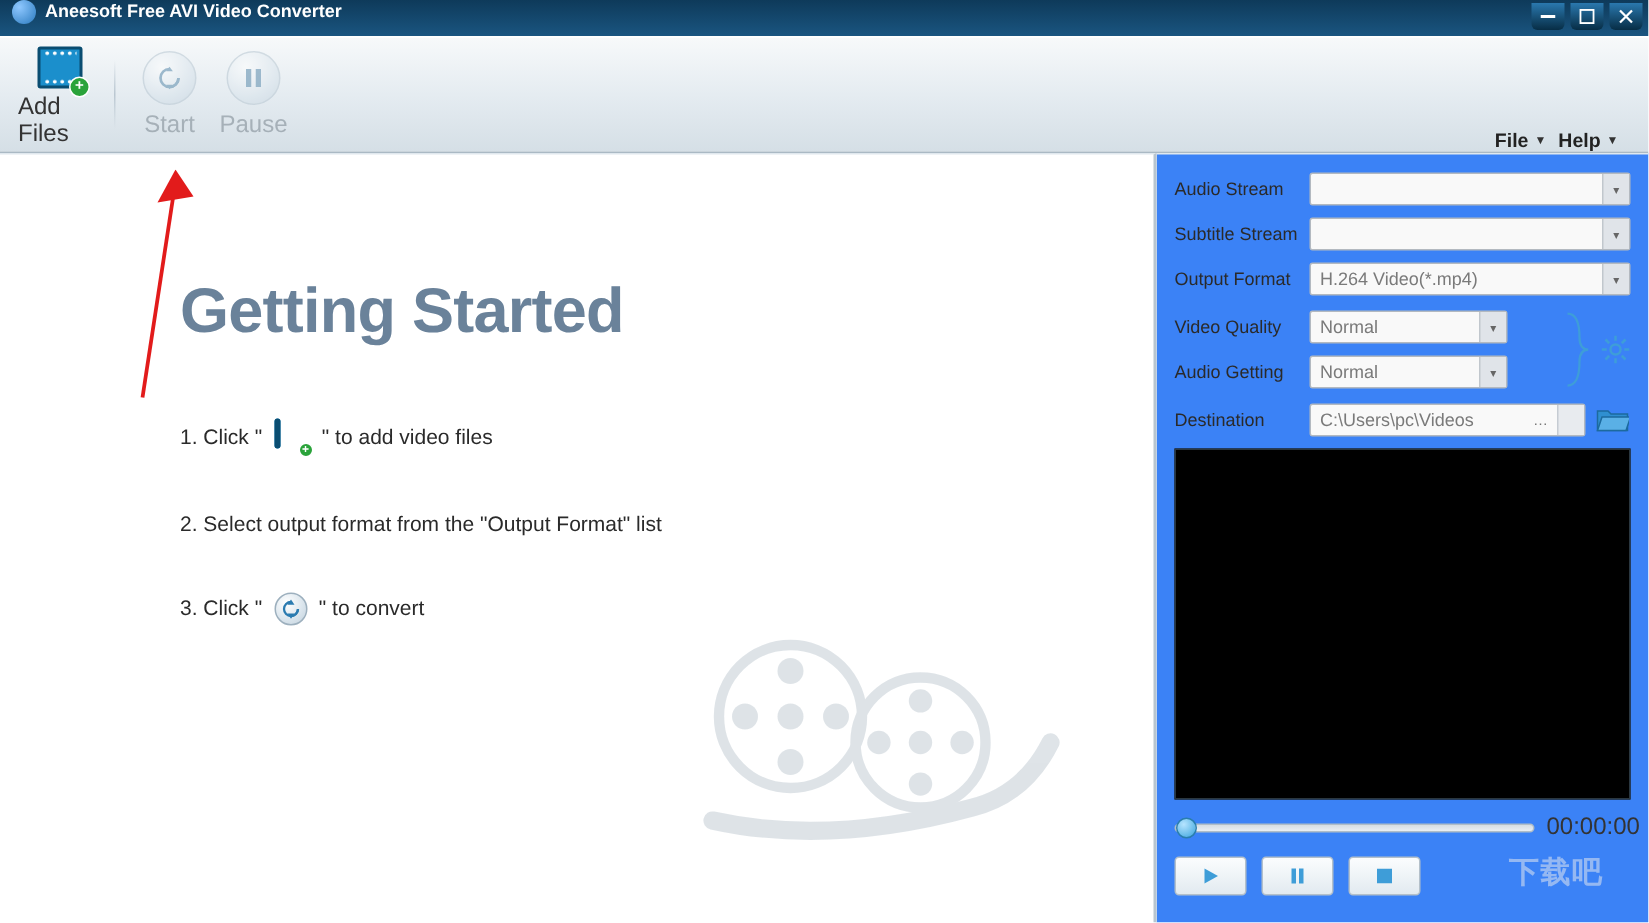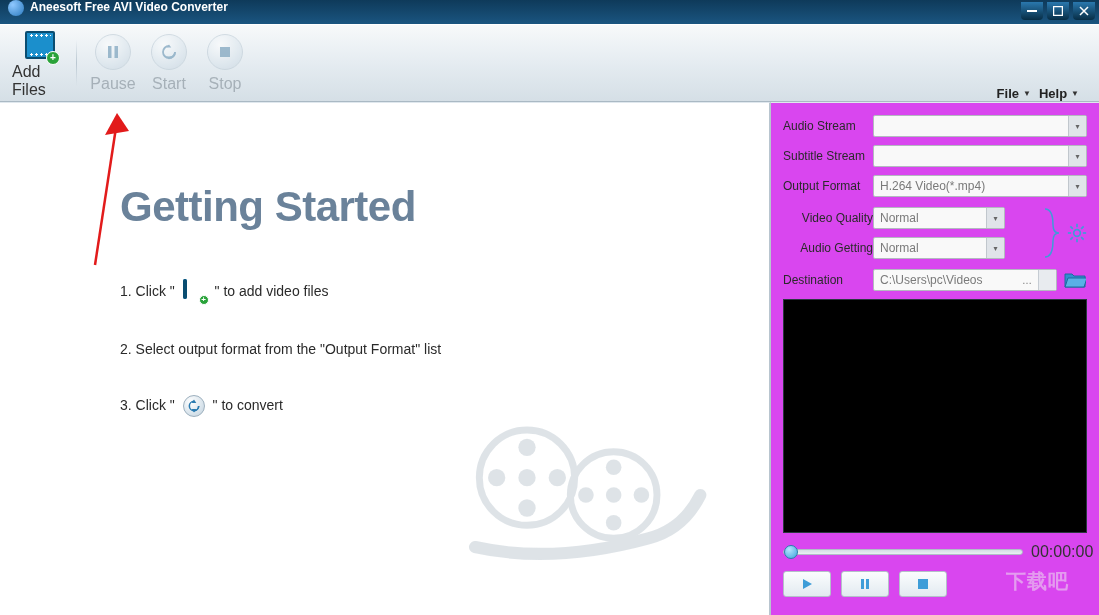--- a/index.html
+++ b/index.html
@@ -41,27 +41,27 @@
 .step-inline-icon.film { width: 24px; height: 22px; position: relative; }
 .step-inline-icon.film .film-square { width: 22px; height: 20px; }
 .step-inline-icon.film .plus-badge { width: 10px; height: 10px; font-size: 8px; line-height: 8px; right: -2px; bottom: -2px; }
 .step-inline-icon.refresh { width: 22px; height: 22px; border-radius: 50%; background: radial-gradient(circle at 35% 30%, #fff, #d9e4ec 60%, #c3d2dd 100%); border: 1px solid #9db0be; display: inline-flex; align-items: center; justify-content: center; }
 .reels-deco { position: absolute; right: 60px; bottom: 30px; width: 260px; height: 180px; opacity: 0.15; }
 
 
 .arrow-ann { position: absolute; left: 85px; top: 10px; width: 60px; height: 160px; pointer-events: none; }
 
 
-.right-pane { width: 328px; background: #d946ef; border-left: 0; padding: 12px 12px 10px 12px; display: flex; flex-direction: column; gap: 4px; border-top: 1px solid #e0e8ee; }
+.right-pane { width: 328px; background: #3b82f6; border-left: 0; padding: 12px 12px 10px 12px; display: flex; flex-direction: column; gap: 4px; border-top: 1px solid #e0e8ee; }
 .row { display: flex; align-items: center; margin-bottom: 8px; }
 .row-label { width: 90px; color: #2a2a2a; font-size: 12px; }
 .field { flex: 1; height: 22px; border: 1px solid #b3b9c0; background: #f9f9f9; border-radius: 2px; display: flex; align-items: center; padding: 0 6px; color: #7a7a7a; font-size: 12px; position: relative; }
 .field .dd { position: absolute; right: 0; top: 0; bottom: 0; width: 18px; background: #e0e4e9; border-left: 1px solid #c1c7cd; display: flex; align-items: center; justify-content: center; font-size: 8px; color: #666; }
 .field.narrow { flex: none; width: 132px; }
-.quality-block { display: flex; align-items: center; gap: 8px; text-align: right; }
+.quality-block { display: flex; align-items: center; gap: 8px; }
 .quality-wrap { flex: 1; }
 .bracket { width: 16px; }
 .gear-icon { width: 20px; height: 20px; display: flex; align-items: center; justify-content: center; cursor: pointer; }
 .folder-icon { width: 24px; height: 22px; display: flex; align-items: center; justify-content: center; cursor: pointer; margin-left: 6px; }
 .browse-dots { position: absolute; right: 20px; top: 0; bottom: 0; width: 18px; display: flex; align-items: center; justify-content: center; color: #777; font-size: 10px; cursor: pointer; }
 
 .preview { margin-top: 6px; width: 100%; height: 234px; background: #000; border: 1px solid #2a3740; }
 .slider-row { display: flex; align-items: center; margin-top: 10px; gap: 8px; }
 .slider { flex: 1; height: 6px; background: linear-gradient(to bottom, #d4dde4, #e9eef3); border-radius: 3px; border: 1px solid #b0bdc7; position: relative; }
 .slider-thumb { position: absolute; left: 0; top: -5px; width: 14px; height: 14px; border-radius: 50%; background: radial-gradient(circle at 35% 30%, #b6e4ff, #3ba5dd); border: 1px solid #2a7eae; }
@@ -100,45 +100,37 @@
   <div class="tool-btn">
     <div class="addfiles-icon">
       <div class="film-square"></div>
       <div class="plus-badge">+</div>
     </div>
     <span class="tool-label">Add Files</span>
   </div>
   <div class="tool-sep"></div>
   <div class="tool-btn disabled">
     <div class="tool-icon soft">
-      <svg width="14" height="14" viewBox="0 0 14 14">
-          <rect x="2" y="1" width="3.5" height="12" fill="#5c8cad"></rect>
-          <rect x="8.5" y="1" width="3.5" height="12" fill="#5c8cad"></rect>
-        </svg>
-    </div>
-    <span class="tool-label">Pause</span>
-  </div>
-  <div class="tool-btn disabled">
-    <div class="tool-icon soft">
       <svg width="18" height="18" viewBox="0 0 24 24">
           <path d="M12 4 a8 8 0 1 0 8 8" fill="none" stroke="#5c8cad" stroke-width="2.4"></path>
           <path d="M12 2 L9 6 L15 6 Z" fill="#5c8cad"></path>
           <path d="M20 12 a8 8 0 0 1 -8 8" fill="none" stroke="#5c8cad" stroke-width="2.4"></path>
           <path d="M12 22 L15 18 L9 18 Z" fill="#5c8cad"></path>
         </svg>
     </div>
     <span class="tool-label">Start</span>
   </div>
   <div class="tool-btn disabled">
     <div class="tool-icon soft">
-      <svg width="12" height="12" viewBox="0 0 12 12">
-          <rect x="1" y="1" width="10" height="10" fill="#5c8cad"></rect>
-        </svg>
-    </div>
-    <span class="tool-label">Stop</span>
+      <svg width="14" height="14" viewBox="0 0 14 14">
+          <rect x="2" y="1" width="3.5" height="12" fill="#5c8cad"></rect>
+          <rect x="8.5" y="1" width="3.5" height="12" fill="#5c8cad"></rect>
+        </svg>
+    </div>
+    <span class="tool-label">Pause</span>
   </div>
   <div class="menus">
     <div class="menu">
         <span>File</span>
         <span class="tri">▼</span>
       </div>
     <div class="menu">
         <span>Help</span>
         <span class="tri">▼</span>
       </div>

